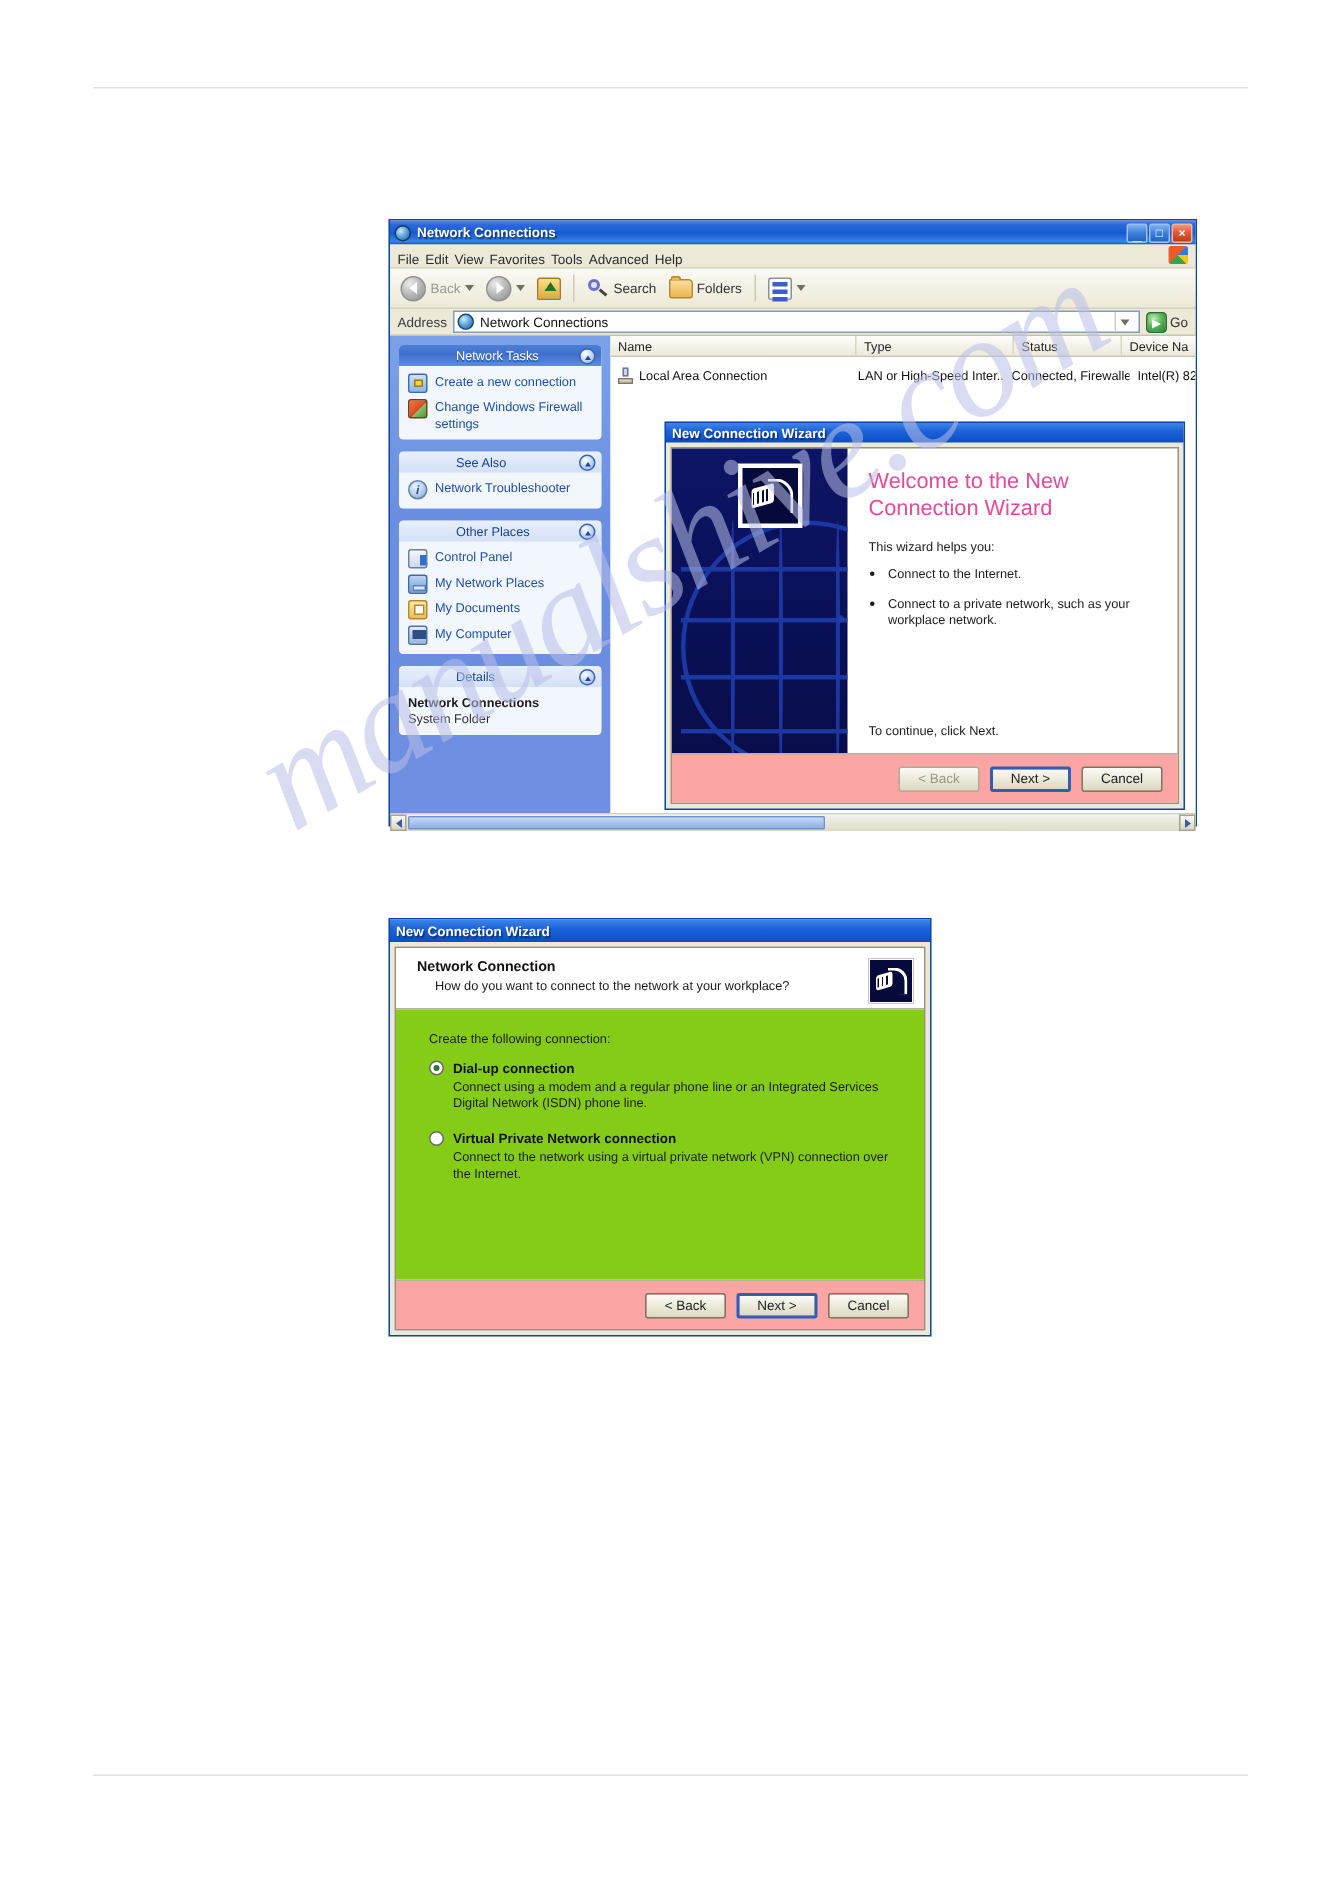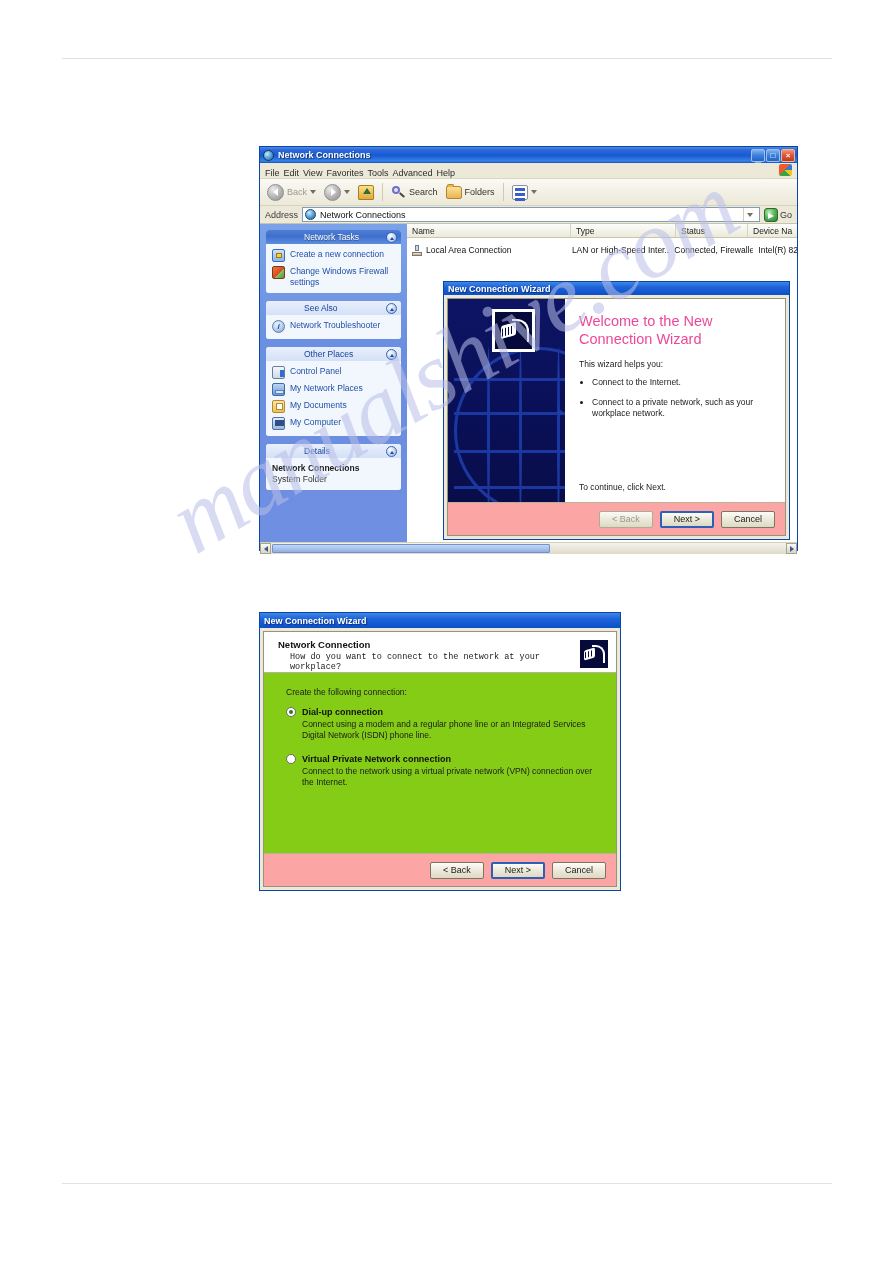--- a/index.html
+++ b/index.html
@@ -272,21 +272,21 @@
   }
   .wbtn.dis{color:#9c9887;border-color:#b0ab96;}
   .wbtn.def{border:2px solid #2d5fb9;}
 
   
   .wiz-head2{
     flex:0 0 auto;height:41px;background:#fff;border-bottom:1px solid #b6b29a;
     display:flex;align-items:flex-start;justify-content:space-between;padding:7px 7px 0 14px;box-sizing:border-box;
   }
   .wh-title{font-size:9.5px;font-weight:bold;color:#111;}
-  .wh-sub{font-size:8.5px;color:#1b1b1b;margin-top:2px;padding-left:12px;font-family:Liberation Mono, monospace;}
+  .wh-sub{font-size:8.5px;color:#1b1b1b;margin-top:2px;padding-left:12px;}
   .wh-ico{
     width:30px;height:30px;flex:0 0 auto;background:#050a3a;border:1px solid #fff;
     display:flex;align-items:center;justify-content:center;box-sizing:border-box;
   }
   .wh-ico .plug{width:20px;height:18px;}
   .wh-ico .plug .body{top:4px;width:11px;height:10px;}
   .wh-ico .plug .pins{left:1px;top:6px;width:9px;height:6px;}
   .wh-ico .plug .cable{left:8px;width:11px;height:16px;border-width:2px;border-radius:0 9px 0 0;}
 
   .wiz-content2{flex:1 1 auto;background:#84cc16;padding:14px 16px 0 22px;box-sizing:border-box;}

